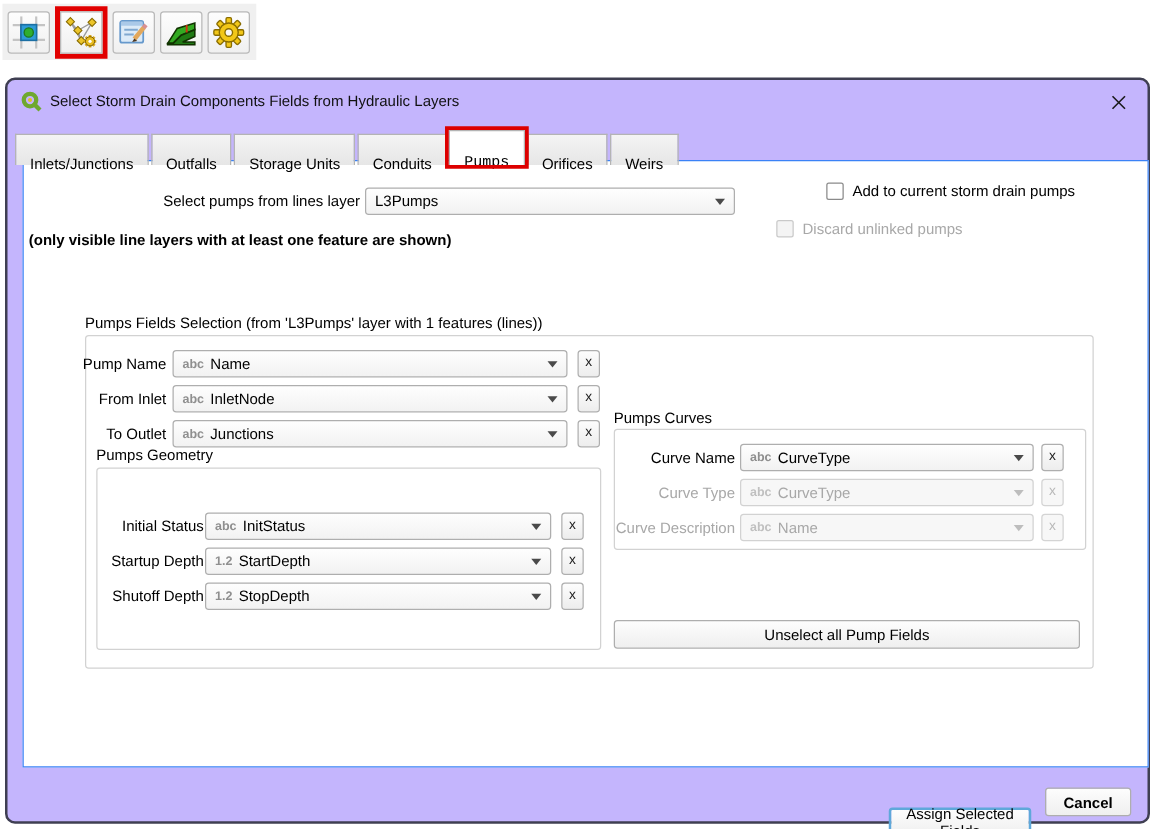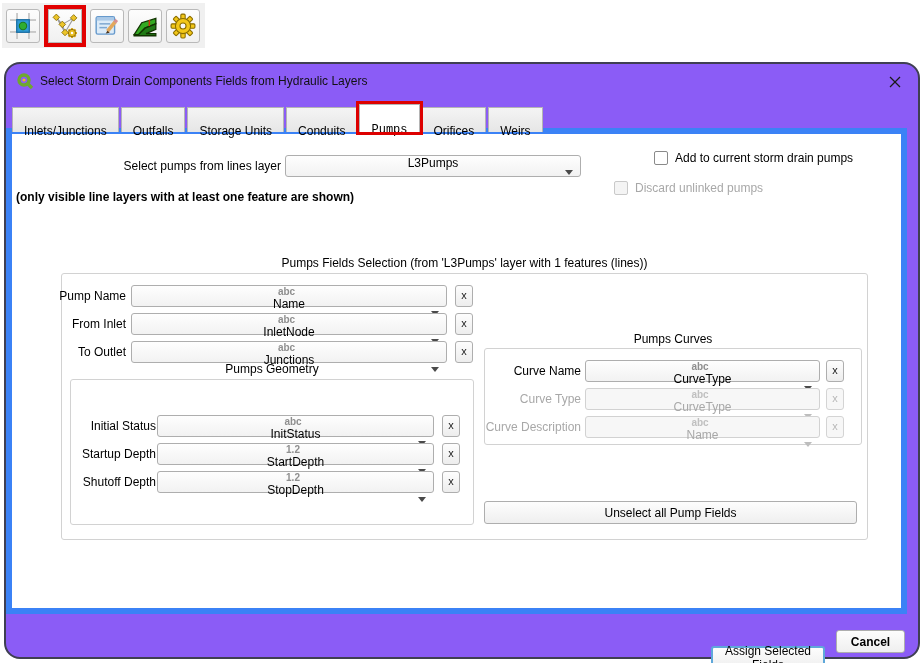--- a/index.html
+++ b/index.html
@@ -10,45 +10,45 @@
   .toolbar { position:absolute; left:2px; top:3px; width:203px; height:45px;
              background:#f0f0f0; display:flex; align-items:center; gap:4px; padding:0 4px; }
   .tbtn { width:34px; height:34px; border:1px solid #b9b9b9; border-radius:3px;
           background:linear-gradient(#fdfdfd,#f0f0f0); display:flex; align-items:center;
           justify-content:center; flex:0 0 auto; }
   .red-wrap { border:4px solid #e10000; display:flex; }
   .red-wrap .tbtn { border-radius:0; }
 
   
   .dialog { position:absolute; left:4px; top:62px; width:916px; height:597px;
-            background:#8b5cf6; border:2px solid #3f3f52; border-radius:16px; }
+            background:#c4b5fd; border:2px solid #3f3f52; border-radius:8px; }
   .titlebar { position:absolute; left:0; top:0; width:100%; height:34px; }
   .qgis-icon { position:absolute; left:10px; top:8px; width:18px; height:18px; }
   .dlg-title { position:absolute; left:34px; top:10px; font-size:12px; color:#111; }
   .close-btn { position:absolute; right:8px; top:6px; width:30px; height:24px;
                display:flex; align-items:center; justify-content:center; background:transparent; border:none; }
 
   
   .tabs { position:absolute; left:6px; top:40px; display:flex; align-items:flex-end; z-index:3; }
   .tab { height:24px; line-height:22px; padding:12px 11px; font-size:12px; color:#000;
          background:linear-gradient(#f4f4f4,#e6e6e6); border:1px solid #b4b4b4;
          border-bottom:none; margin-right:2px; }
   .tab.active { height:28px; line-height:26px; background:#ffffff; position:relative;
                 z-index:4; outline:3px solid #dd0000;font-family:Liberation Mono, monospace; }
 
-  .pane { position:absolute; left:0; top:64px; width:901px; height:486px;
-          background:#ffffff; border:6px solid #3b82f6; z-index:2; }
+  .pane { position:absolute; left:12px; top:64px; width:901px; height:486px;
+          background:#ffffff; border:1px solid #3b82f6; z-index:2; }
 
   
   .flabel { position:absolute; font-size:12px; color:#000; text-align:right;
             height:22px; line-height:22px; }
   .flabel.disabled { color:#a8a8a8; }
   .combo { position:absolute; height:22px; border:1px solid #aeaeae; border-radius:3px;
            background:linear-gradient(#fefefe,#f2f2f2); display:flex; align-items:center;
-           padding:0 7px; font-size:12px; color:#000;flex-direction:column; }
+           padding:0 7px; font-size:12px; color:#000; }
   .combo .ftype { color:#8f8f8f; font-weight:bold; font-size:10px; margin-right:5px; }
   .combo .arrow { margin-left:auto; width:0; height:0; border-left:4px solid transparent;
                   border-right:4px solid transparent; border-top:5px solid #4a4a4a; }
   .combo.disabled { border-color:#d2d2d2; background:#f7f7f7; color:#a8a8a8; }
   .combo.disabled .ftype { color:#c0c0c0; }
   .combo.disabled .arrow { border-top-color:#bdbdbd; }
   .xbtn { position:absolute; width:18px; height:22px; border:1px solid #aeaeae; border-radius:3px;
           background:linear-gradient(#fdfdfd,#ededed); font-size:11px; color:#222;
           display:flex; align-items:center; justify-content:center; padding-bottom:2px;
           font-family:"Liberation Sans", sans-serif; }
@@ -56,21 +56,21 @@
 
   .checkbox-row { position:absolute; display:flex; align-items:center; font-size:12px; color:#000; }
   .cbox { width:14px; height:14px; border:1px solid #8a8a8a; background:#fff; border-radius:2px;
           margin-right:7px; flex:0 0 auto; }
   .checkbox-row.disabled { color:#a8a8a8; }
   .checkbox-row.disabled .cbox { border-color:#c9c9c9; background:#f4f4f4; }
 
   .note { position:absolute; font-size:12px; color:#000; }
 
   .gbox { position:absolute; border:1px solid #d2d2d2; border-radius:3px; }
-  .gtitle { position:absolute; font-size:12px; color:#000; text-align:center; }
+  .gtitle { position:absolute; font-size:12px; color:#000; }
 
   .push-btn { position:absolute; height:23px; border:1px solid #aeaeae; border-radius:3px;
               background:linear-gradient(#fdfdfd,#efefef); font-size:12px; color:#000;
               display:flex; align-items:center; justify-content:center;
               font-family:"Liberation Sans", sans-serif; }
   .push-btn.default { border:2px solid #5fa8da;margin-top:16px; }
 </style>
 </head>
 <body>
 

